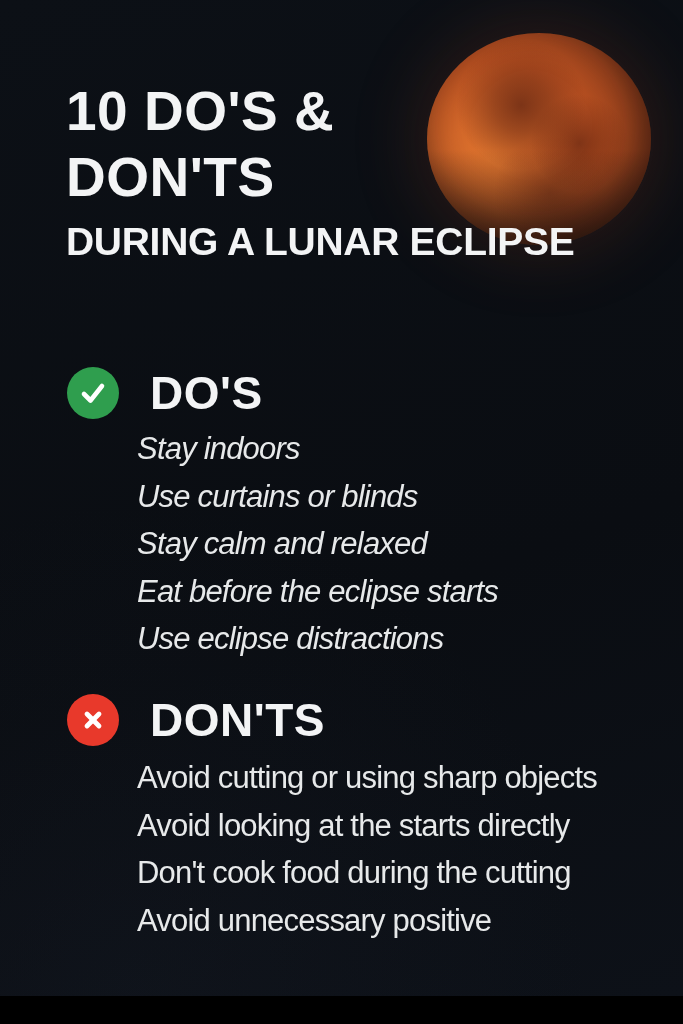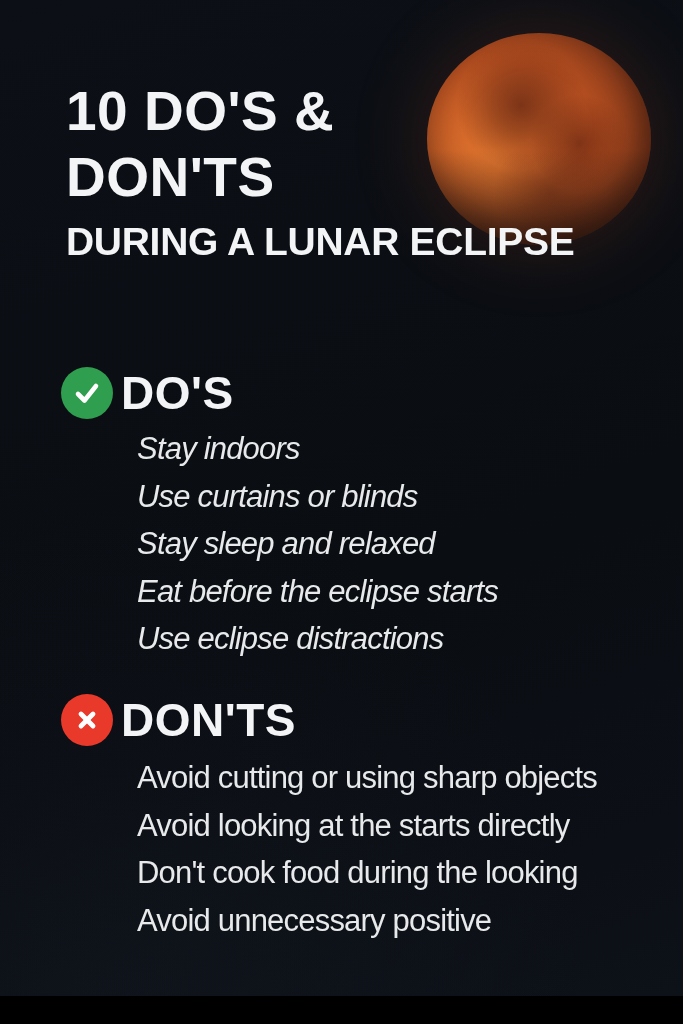--- a/index.html
+++ b/index.html
@@ -34,22 +34,22 @@
     letter-spacing:0.5px;color:var(--heading,#f3f4f5);
   }
   .subtitle{
     position:absolute;left:66px;top:218px;
     font-size:39px;font-weight:700;line-height:48px;
     letter-spacing:-0.3px;color:var(--heading,#f3f4f5);
   }
 
   
   .section-header{
-    position:absolute;left:61px;
-    display:flex;align-items:center;gap:8px;
+    position:absolute;left:67px;
+    display:flex;align-items:center;gap:31px;
   }
   .section-header.dos{top:367px;}
   .section-header.donts{top:694px;}
   .badge{
     width:52px;height:52px;border-radius:50%;
     display:flex;align-items:center;justify-content:center;
     flex:0 0 auto;
   }
   .badge.green{background:var(--do-green,#2f9e4e);}
   .badge.red{background:var(--dont-red,#e8392b);}
@@ -90,35 +90,35 @@
       <svg width="30" height="30" viewBox="0 0 30 30">
         <polyline points="6,16 12.5,22.5 24,8" fill="none" stroke="#ffffff" stroke-width="4.6" stroke-linecap="round" stroke-linejoin="round"></polyline>
       </svg>
     </span>
     <span class="section-title">DO'S</span>
   </div>
 
   <div class="list dos">
     <div>Stay indoors</div>
     <div>Use curtains or blinds</div>
-    <div>Stay sleep and relaxed</div>
+    <div>Stay calm and relaxed</div>
     <div>Eat before the eclipse starts</div>
     <div>Use eclipse distractions</div>
   </div>
 
   <div class="section-header donts">
     <span class="badge red">
       <svg width="28" height="28" viewBox="0 0 28 28">
         <line x1="8" y1="8" x2="20" y2="20" stroke="#ffffff" stroke-width="4.8" stroke-linecap="round"></line>
         <line x1="20" y1="8" x2="8" y2="20" stroke="#ffffff" stroke-width="4.8" stroke-linecap="round"></line>
       </svg>
     </span>
     <span class="section-title">DON'TS</span>
   </div>
 
   <div class="list donts">
     <div>Avoid cutting or using sharp objects</div>
     <div>Avoid looking at the starts directly</div>
-    <div>Don't cook food during the looking</div>
+    <div>Don't cook food during the cutting</div>
     <div>Avoid unnecessary positive</div>
   </div>
 
 </div>
 
 </body></html>

